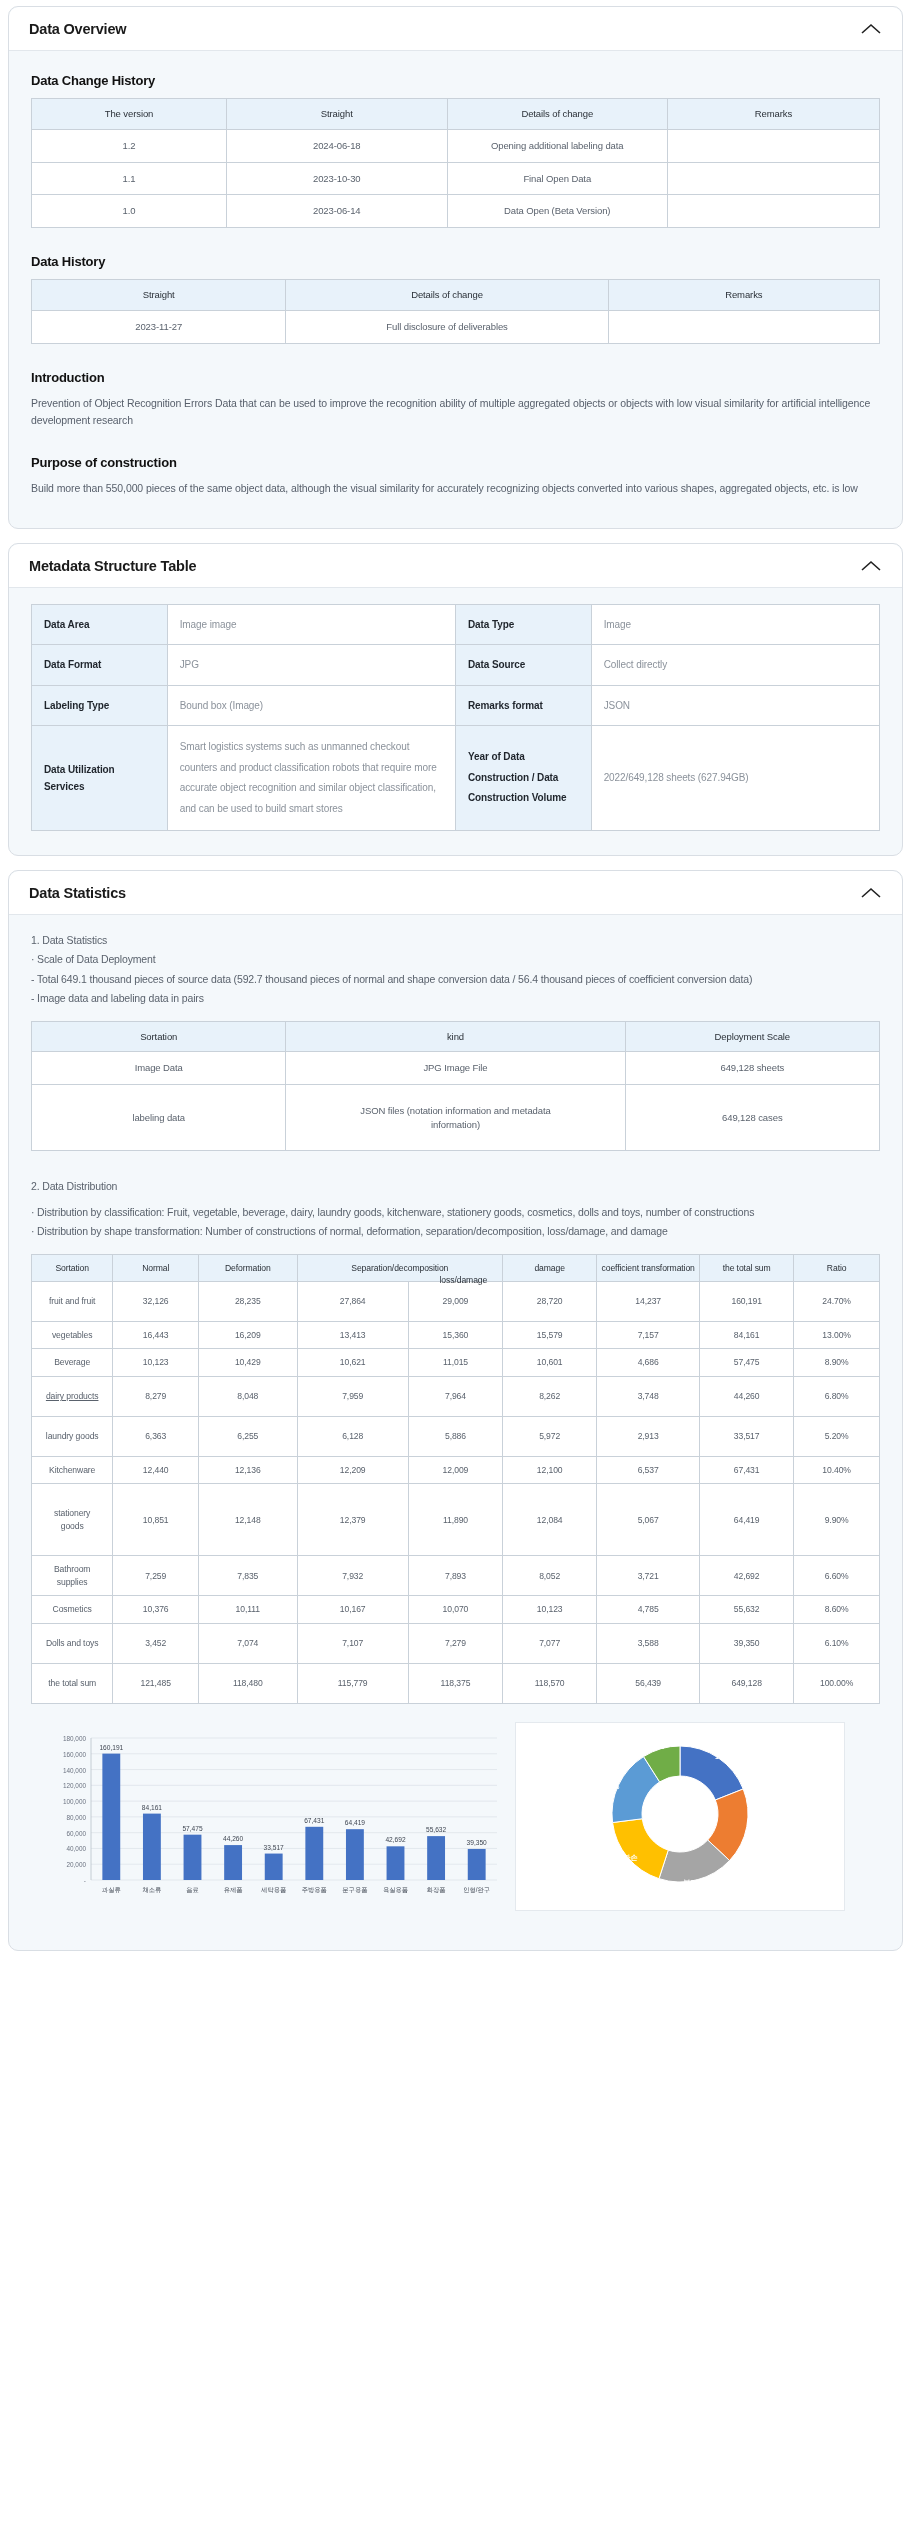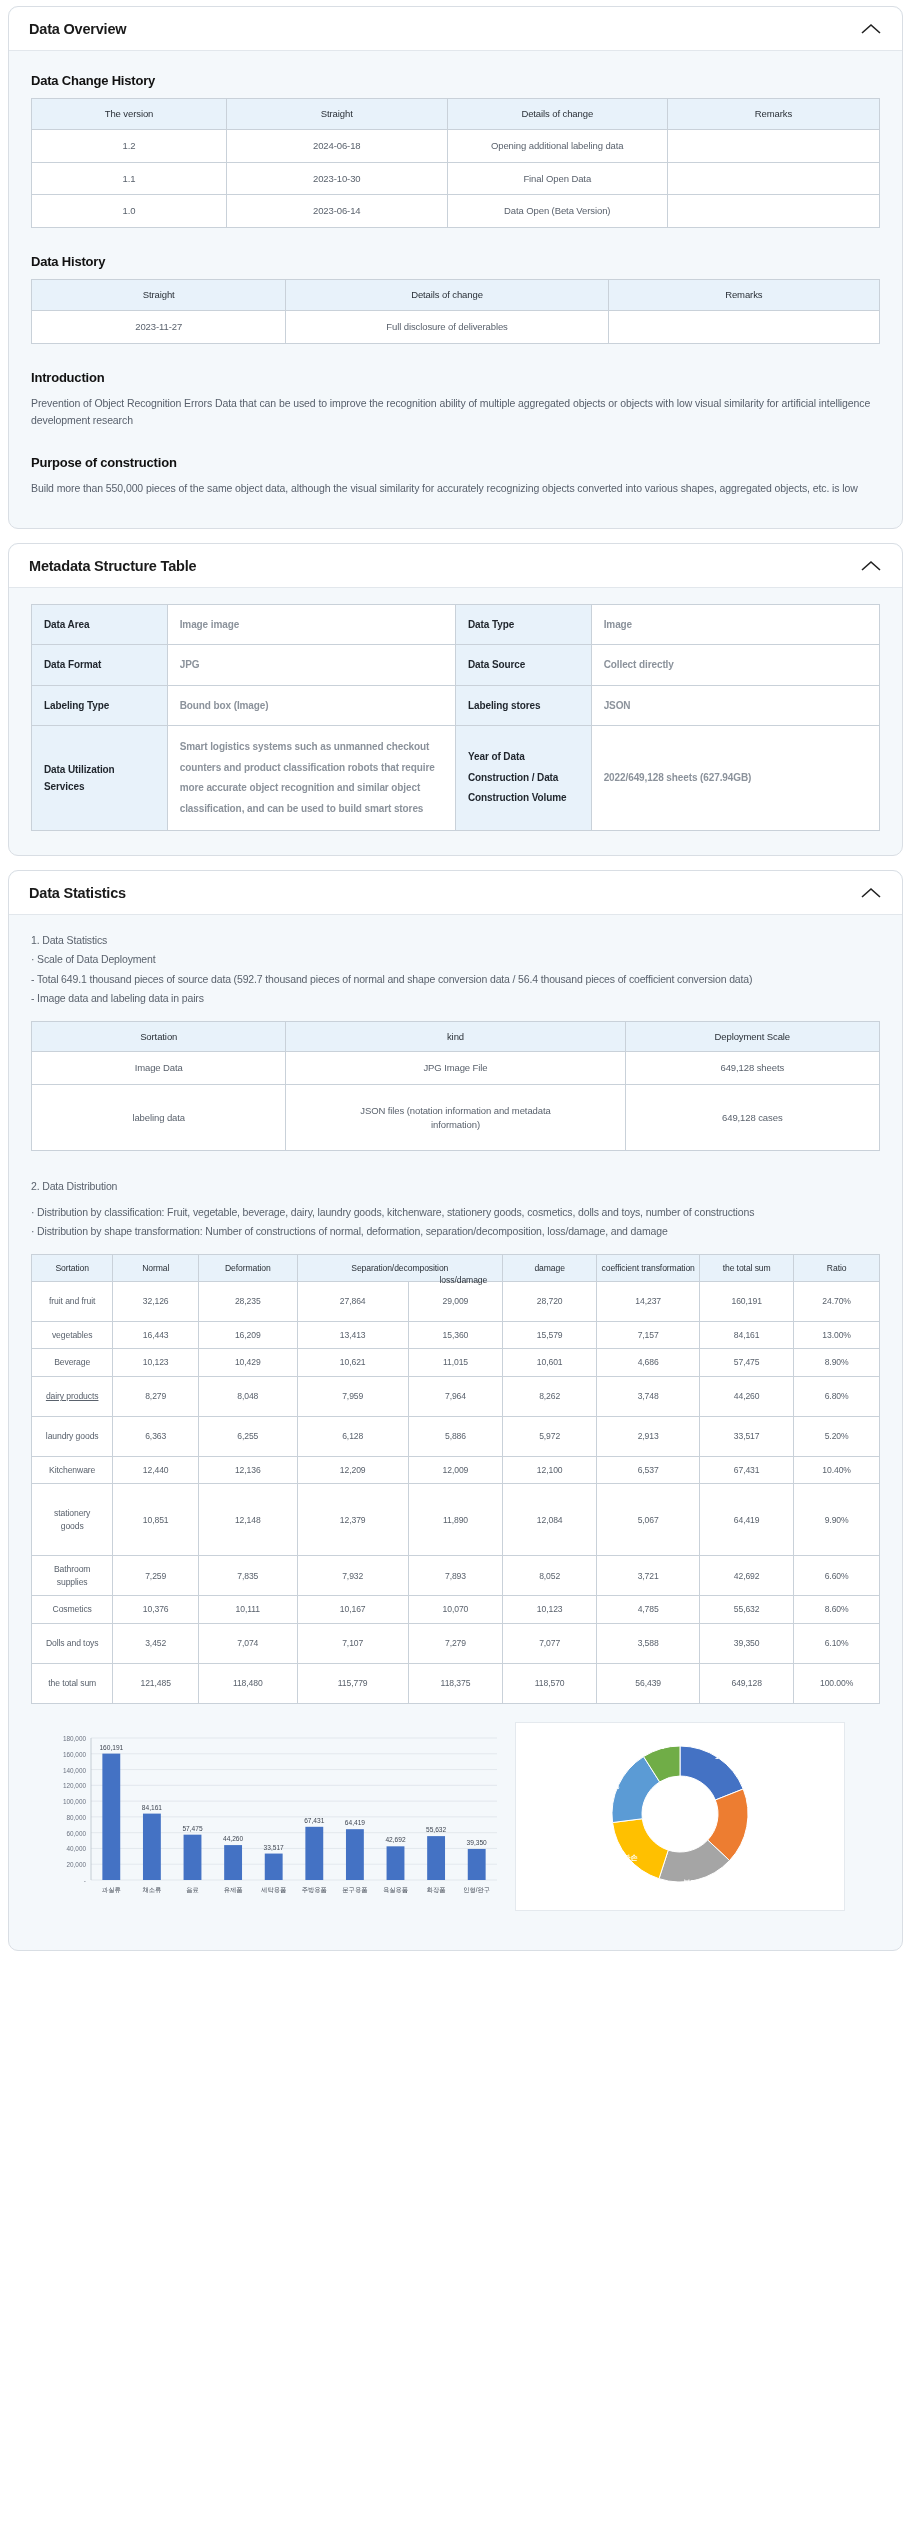--- a/index.html
+++ b/index.html
@@ -104,21 +104,20 @@
     vertical-align: middle;
   }
   table.meta td.label {
     background: #e8f2fa;
     color: #1f252c;
     font-weight: bold;
     width: 120px;
   }
   table.meta td.value {
     color: #8b929b;
-    font-weight: bold;
   }
 
   
   .stats-text {
     font-size: 10.5px;
     color: #5a626d;
     line-height: 1.85;
     letter-spacing: -0.15px;
     margin: 0 0 12px 0;
   }
@@ -267,21 +266,21 @@
         </tr>
         <tr>
           <td class="label">Data Format</td>
           <td class="value">JPG</td>
           <td class="label">Data Source</td>
           <td class="value">Collect directly</td>
         </tr>
         <tr>
           <td class="label">Labeling Type</td>
           <td class="value">Bound box (Image)</td>
-          <td class="label">Labeling stores</td>
+          <td class="label">Remarks format</td>
           <td class="value">JSON</td>
         </tr>
         <tr>
           <td class="label">Data Utilization Services</td>
           <td class="value" style="line-height:2.05">Smart logistics systems such as unmanned checkout counters and product classification robots that require more accurate object recognition and similar object classification, and can be used to build smart stores</td>
           <td class="label" style="line-height:2.05">Year of Data Construction / Data Construction Volume</td>
           <td class="value">2022/649,128 sheets (627.94GB)</td>
         </tr>
       </tbody>
     </table>

